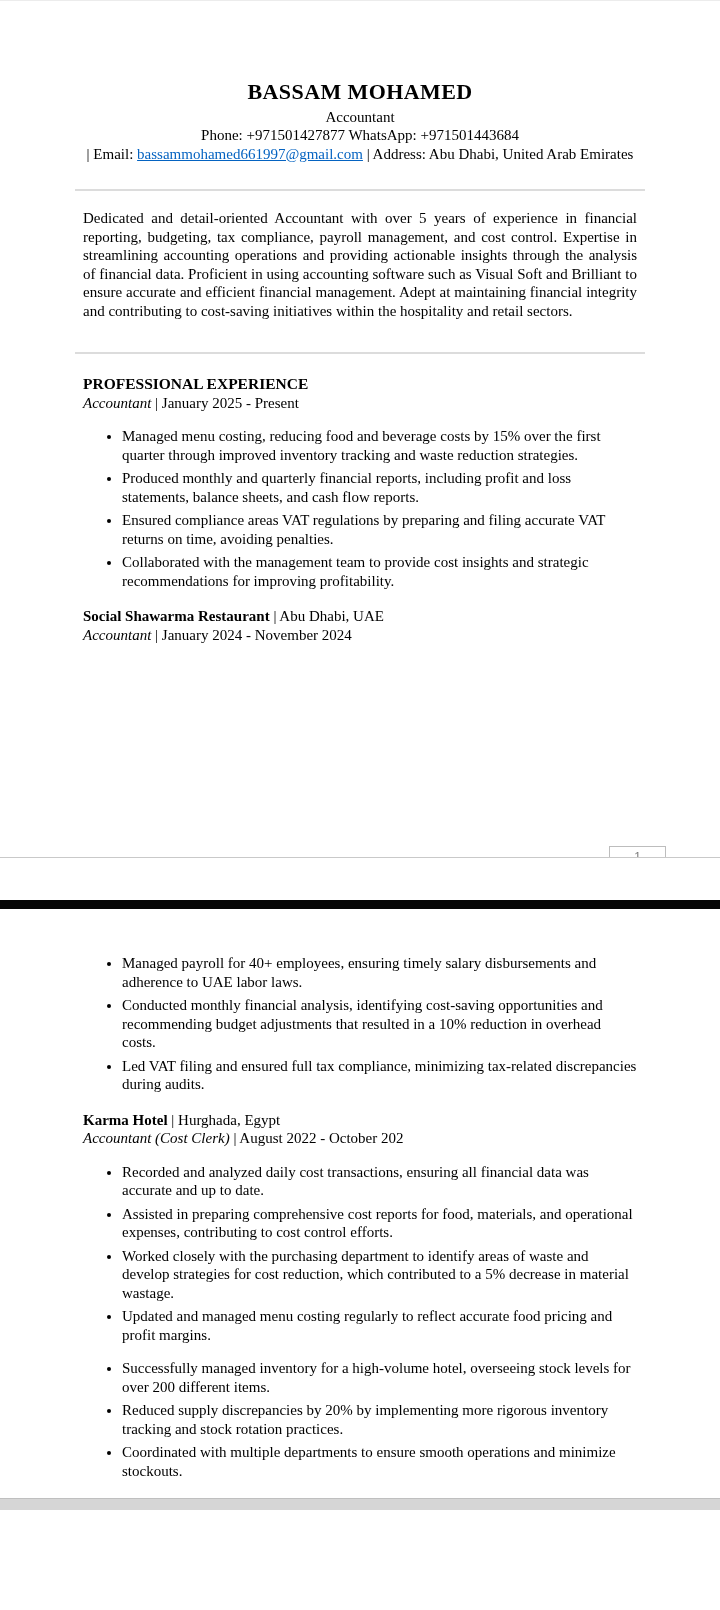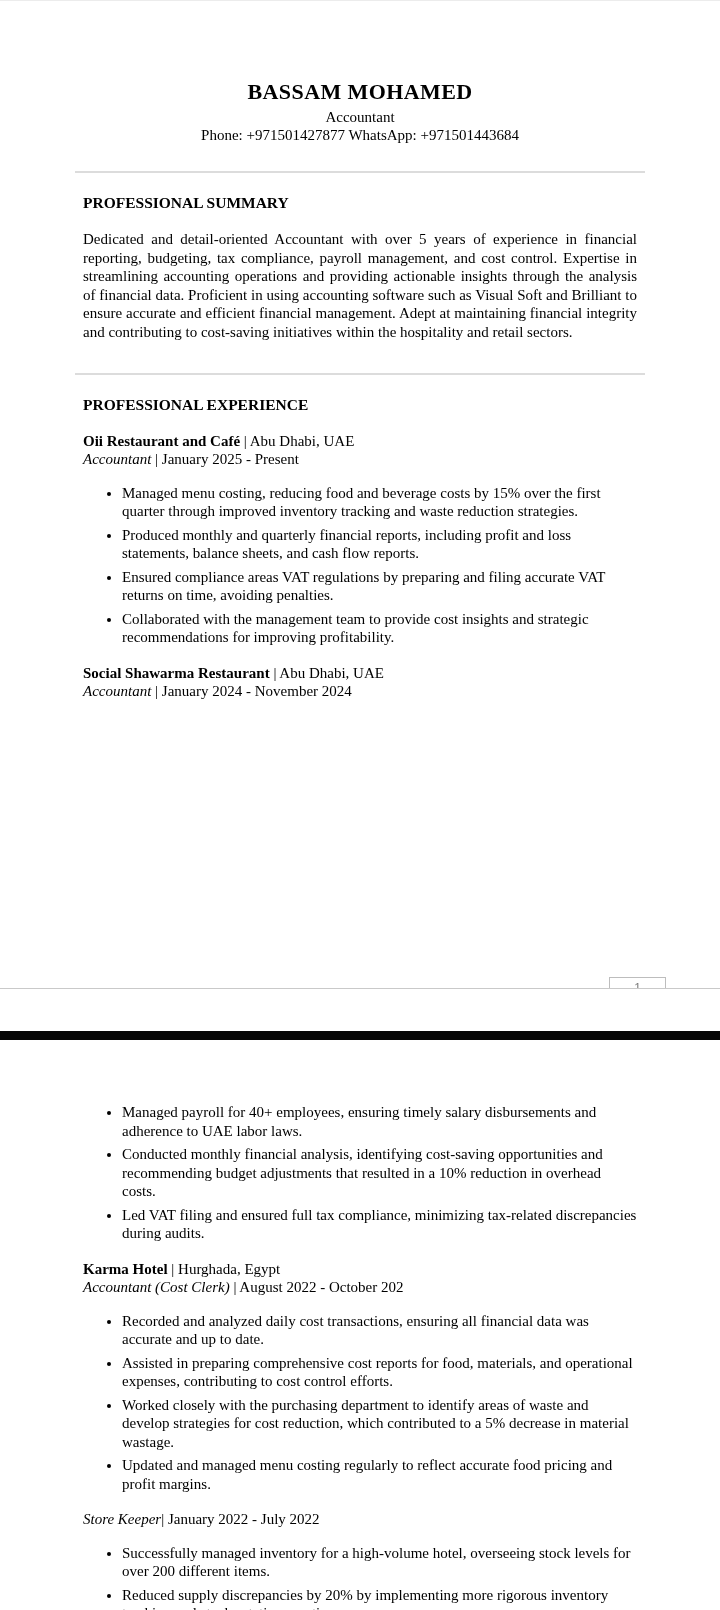--- a/index.html
+++ b/index.html
@@ -9,28 +9,28 @@
     background: #ffffff;
     color: #000000;
     font-family: "Liberation Serif", "DejaVu Serif", serif;
     font-size: 15px;
     line-height: 18.5px;
   }
   .viewport { width: 720px; border-top: 1px solid #ececec; }
   .page { background: #fff; padding-left: 83px; padding-right: 83px; }
   .page1 {
     position: relative;
-    height: 988px;
+    height: 857px;
     padding-top: 82px;
     border-bottom: 1px solid #c9c9c9;
     overflow: hidden;
   }
   .page2 {
-    height: 689px;
-    padding-top: 63px;
+    height: 589px;
+    padding-top: 45px;
     overflow: hidden;
   }
   h1 {
     margin: 0 0 6px 0;
     text-align: center;
     font-size: 22px;
     font-weight: bold;
     letter-spacing: 0.4px;
   }
   .centerline { text-align: center; }
@@ -84,32 +84,31 @@
 <body>
 
 <div class="viewport">
 
   <div class="page page1">
 
     <div class="doc-header">
       <h1>BASSAM MOHAMED</h1>
       <div class="centerline">Accountant</div>
       <div class="centerline">Phone: +971501427877 WhatsApp: +971501443684</div>
+      <div class="centerline"><span>| Email: </span><a class="email-link">bassammohamed661997@gmail.com</a><span> | Address: Abu Dhabi, United Arab Emirates</span></div>
     </div>
 
     <div class="rule"></div>
 
-    <h2>PROFESSIONAL SUMMARY</h2>
     <p class="summary-text">Dedicated and detail-oriented Accountant with over 5 years of experience in financial reporting, budgeting, tax compliance, payroll management, and cost control. Expertise in streamlining accounting operations and providing actionable insights through the analysis of financial data. Proficient in using accounting software such as Visual Soft and Brilliant to ensure accurate and efficient financial management. Adept at maintaining financial integrity and contributing to cost-saving initiatives within the hospitality and retail sectors.</p>
 
     <div class="rule rule-2"></div>
 
     <h2>PROFESSIONAL EXPERIENCE</h2>
 
-    <div class="job-header"><b>Oii Restaurant and Café</b><span> | Abu Dhabi, UAE</span></div>
     <div class="job-role"><em>Accountant</em><span> | January 2025 - Present</span></div>
     <ul class="bullets">
       <li>Managed menu costing, reducing food and beverage costs by 15% over the first quarter through improved inventory tracking and waste reduction strategies.</li>
       <li>Produced monthly and quarterly financial reports, including profit and loss statements, balance sheets, and cash flow reports.</li>
       <li>Ensured compliance areas VAT regulations by preparing and filing accurate VAT returns on time, avoiding penalties.</li>
       <li>Collaborated with the management team to provide cost insights and strategic recommendations for improving profitability.</li>
     </ul>
 
     <div class="job-header"><b>Social Shawarma Restaurant</b><span> | Abu Dhabi, UAE</span></div>
     <div class="job-role"><em>Accountant</em><span> | January 2024 - November 2024</span></div>
@@ -130,21 +129,20 @@
 
     <div class="job-header"><b>Karma Hotel</b><span> | Hurghada, Egypt</span></div>
     <div class="job-role"><em>Accountant (Cost Clerk)</em><span> | August 2022 - October 202</span></div>
     <ul class="bullets">
       <li>Recorded and analyzed daily cost transactions, ensuring all financial data was accurate and up to date.</li>
       <li>Assisted in preparing comprehensive cost reports for food, materials, and operational expenses, contributing to cost control efforts.</li>
       <li>Worked closely with the purchasing department to identify areas of waste and develop strategies for cost reduction, which contributed to a 5% decrease in material wastage.</li>
       <li>Updated and managed menu costing regularly to reflect accurate food pricing and profit margins.</li>
     </ul>
 
-    <div class="job-header job-role"><em>Store Keeper</em><span>| January 2022 - July 2022</span></div>
     <ul class="bullets">
       <li>Successfully managed inventory for a high-volume hotel, overseeing stock levels for over 200 different items.</li>
       <li>Reduced supply discrepancies by 20% by implementing more rigorous inventory tracking and stock rotation practices.</li>
       <li>Coordinated with multiple departments to ensure smooth operations and minimize stockouts.</li>
     </ul>
 
   </div>
 
   <div class="bottom-bar"></div>
 </div>

